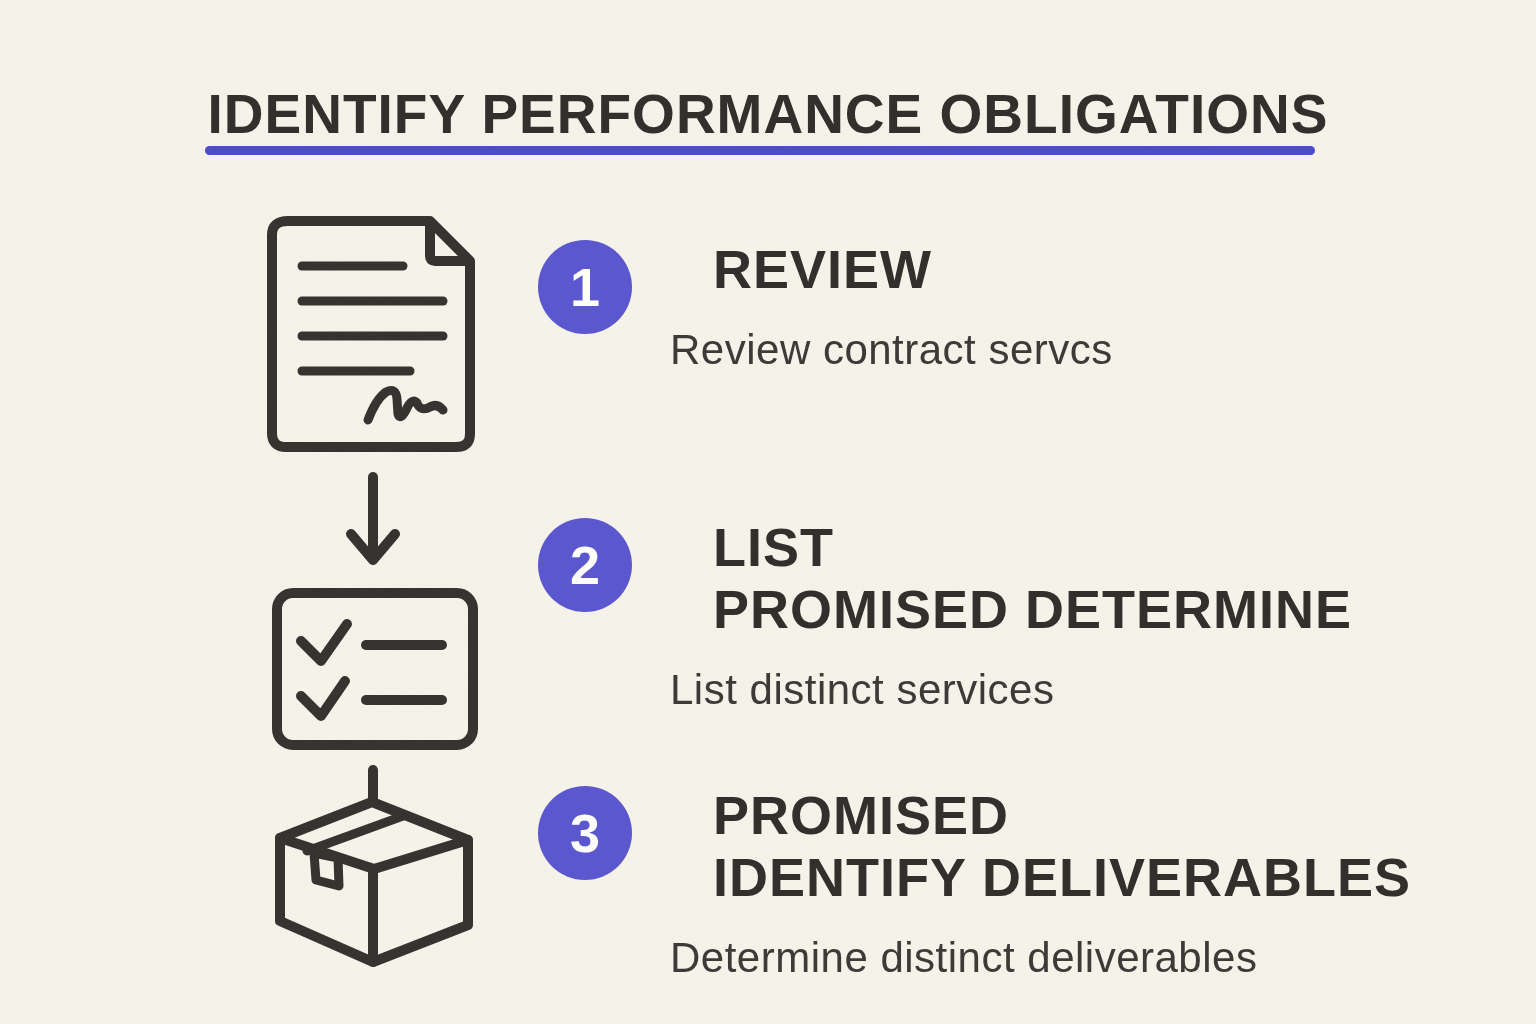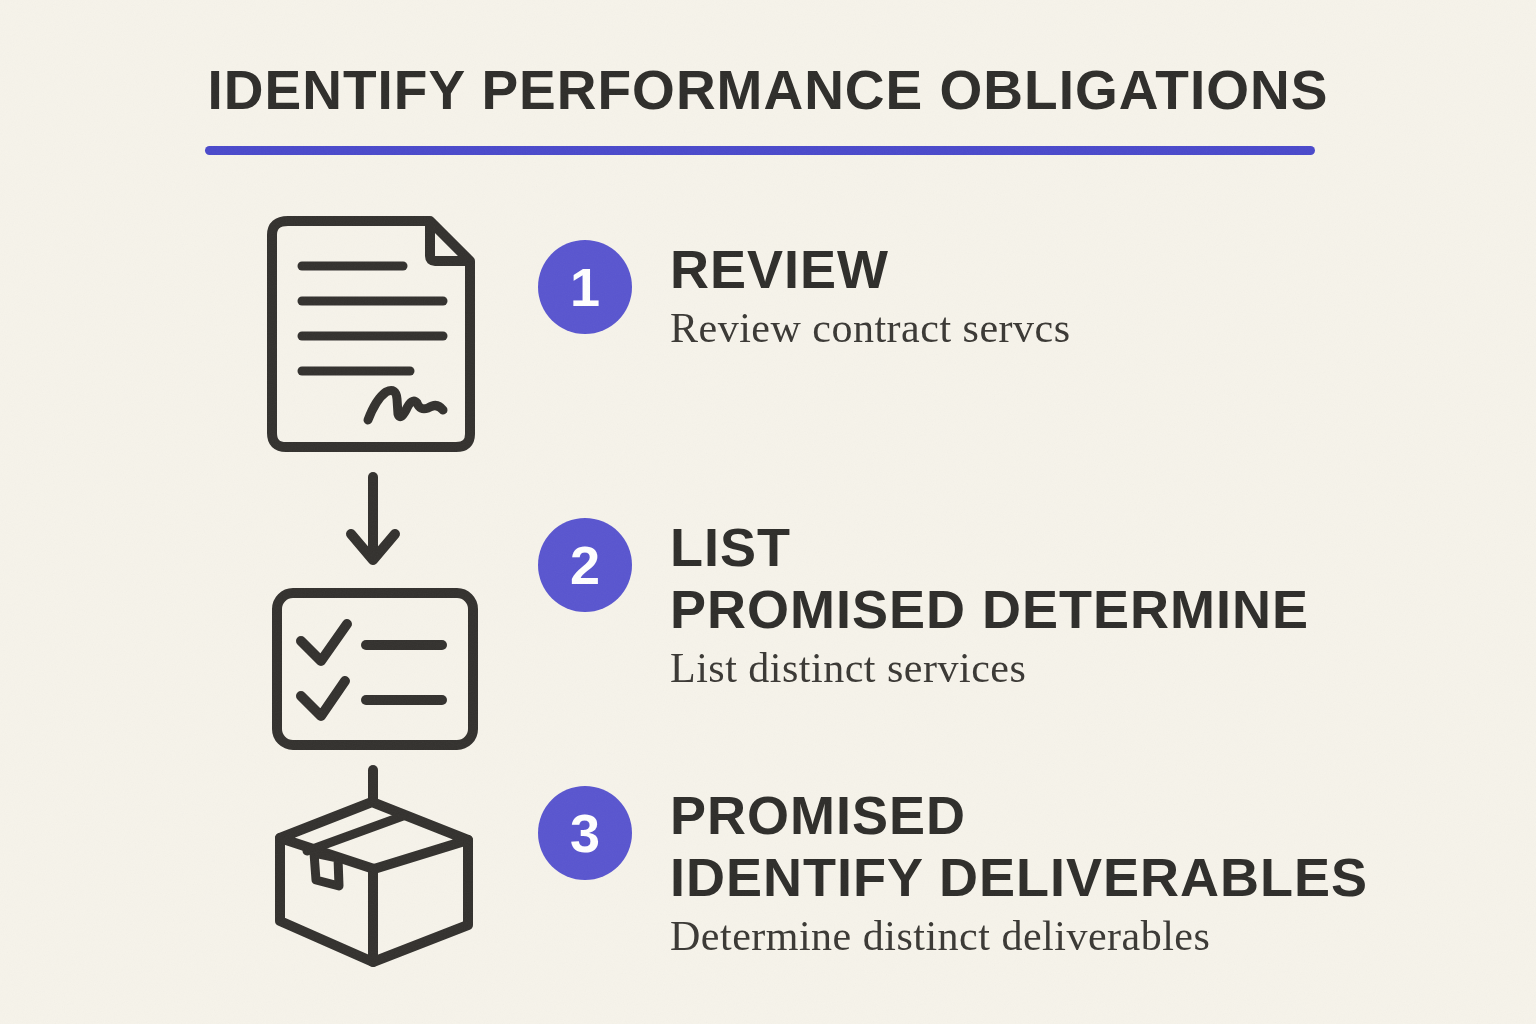--- a/index.html
+++ b/index.html
@@ -10,21 +10,21 @@
   .canvas {
     position: relative;
     width: 1536px;
     height: 1024px;
     background: #f6f3ea;
     overflow: hidden;
   }
   
   .title {
     position: absolute;
-    top: 58px;
+    top: 82px;
     left: 0;
     width: 100%;
     margin: 0;
     text-align: center;
     font-size: 55px;
     font-weight: 700;
     letter-spacing: 1px;
     color: #2e2d2a;
     white-space: nowrap;
   }
@@ -79,30 +79,30 @@
     font-size: 54px;
     font-weight: 700;
   }
   .step-heading {
     font-size: 54px;
     font-weight: 700;
     line-height: 62px;
     letter-spacing: 1px;
     color: #2e2d2a;
     white-space: nowrap;
+    margin-left: 43px;
   }
   .step-heading span { display: block; }
   .step-desc {
-    margin-top: 4px;
+    margin-top: 26px;
     font-size: 42px;
     font-weight: 500;
     letter-spacing: 0.5px;
     color: #3a3834;
     white-space: nowrap;
-    font-family: Liberation Serif, serif;
   }
   
   .grain {
     position: absolute;
     inset: 0;
     width: 100%;
     height: 100%;
     pointer-events: none;
   }
 </style>

